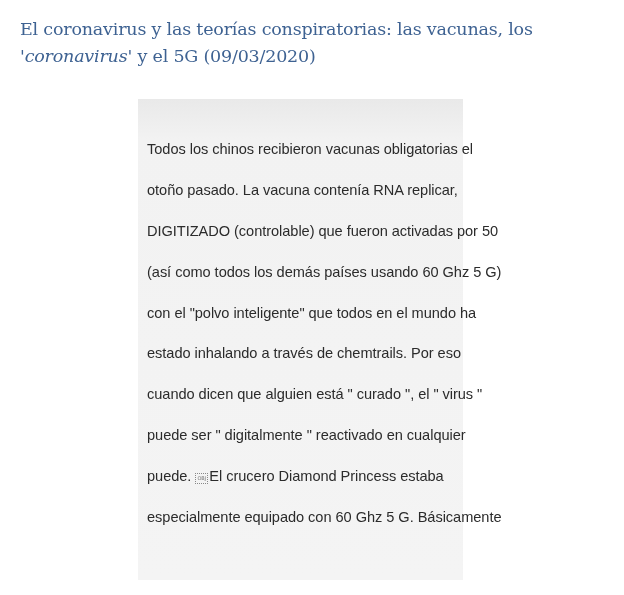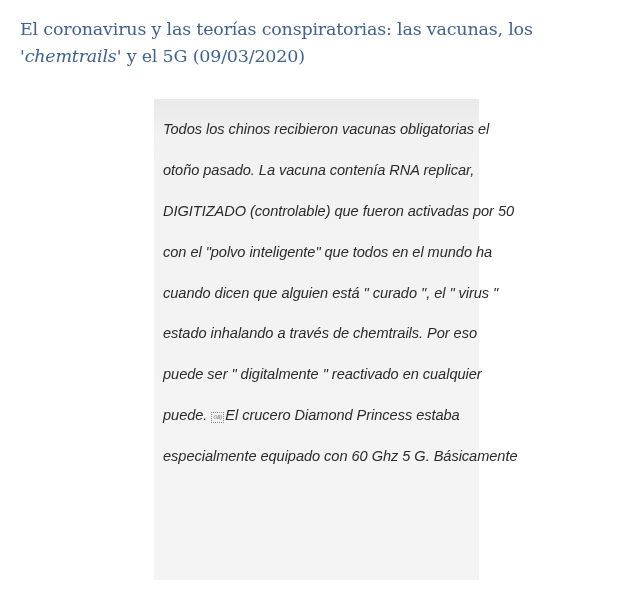--- a/index.html
+++ b/index.html
@@ -24,28 +24,27 @@
       font-size: 17.5px;
       line-height: 27px;
       color: #3e6292;
       letter-spacing: -0.2px;
     }
     .title em {
       font-style: italic;
     }
     .card {
       position: absolute;
-      left: 154px;
+      left: 138px;
       top: 99px;
       width: 325px;
       height: 481px;
       background: linear-gradient(to bottom, #e9e9e9 0px, #f2f2f2 40px, #f4f4f4 100%);
       box-sizing: border-box;
-      padding: 0 4px 0 9px;
-      font-style: italic;
+      padding: 20px 4px 0 9px;
     }
     .card-text {
       margin: 0;
       font-family: "Liberation Sans", "DejaVu Sans", sans-serif;
       font-size: 14.6px;
       line-height: 20.4px;
       color: #2b2b2b;
       white-space: pre-line;
       letter-spacing: -0.05px;
     }
@@ -63,30 +62,31 @@
       text-align: center;
       color: #777;
       vertical-align: 1px;
       margin-right: 1px;
       font-family: "DejaVu Sans", sans-serif;
     }
   </style>
 </head>
 <body>
 
-<h1 class="title"><span>El coronavirus y las teorías conspiratorias: las vacunas, los</span><br><span>'</span><em>chemtrails</em><span>' y el 5G (09/03/2020)</span></h1>
+<h1 class="title"><span>El coronavirus y las teorías conspiratorias: las vacunas, los</span><br><span>'</span><em>coronavirus</em><span>' y el 5G (09/03/2020)</span></h1>
 
 <div class="card">
   <div class="card-text">
     <span class="line">Todos los chinos recibieron vacunas obligatorias el</span>
     <span class="line">otoño pasado. La vacuna contenía RNA replicar,</span>
     <span class="line">DIGITIZADO (controlable) que fueron activadas por 50</span>
+    <span class="line">(así como todos los demás países usando 60 Ghz 5 G)</span>
     <span class="line">con el "polvo inteligente" que todos en el mundo ha</span>
+    <span class="line">estado inhalando a través de chemtrails. Por eso</span>
     <span class="line">cuando dicen que alguien está " curado ", el " virus "</span>
-    <span class="line">estado inhalando a través de chemtrails. Por eso</span>
     <span class="line">puede ser " digitalmente " reactivado en cualquier</span>
     <span class="line"><span>puede. </span><span class="obj-glyph">OBJ</span><span>El crucero Diamond Princess estaba</span></span>
     <span class="line">especialmente equipado con 60 Ghz 5 G. Básicamente</span>
     
     
     
     
     
     
     

